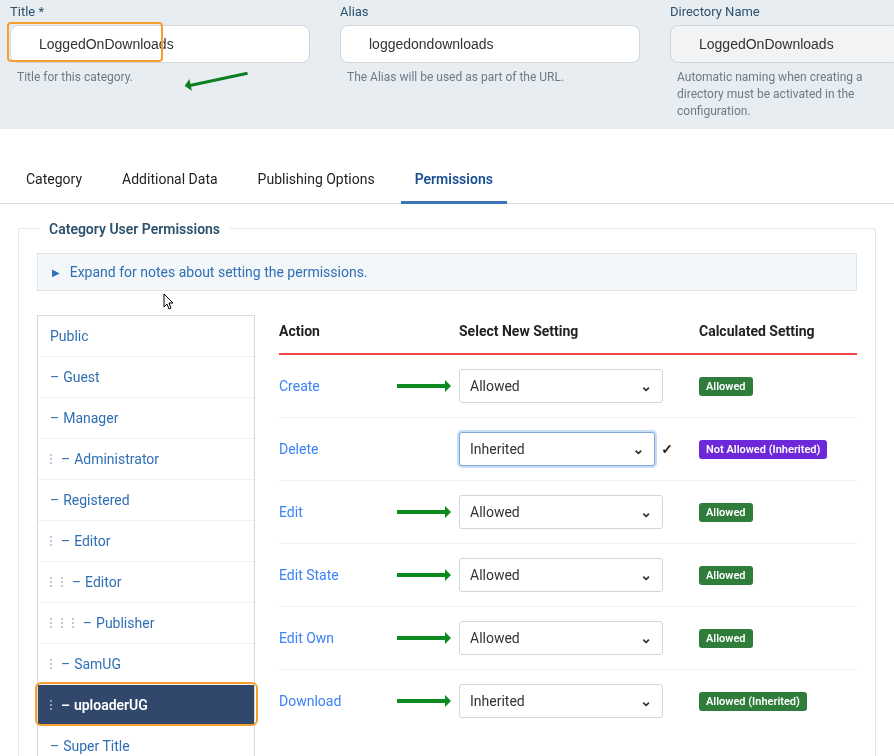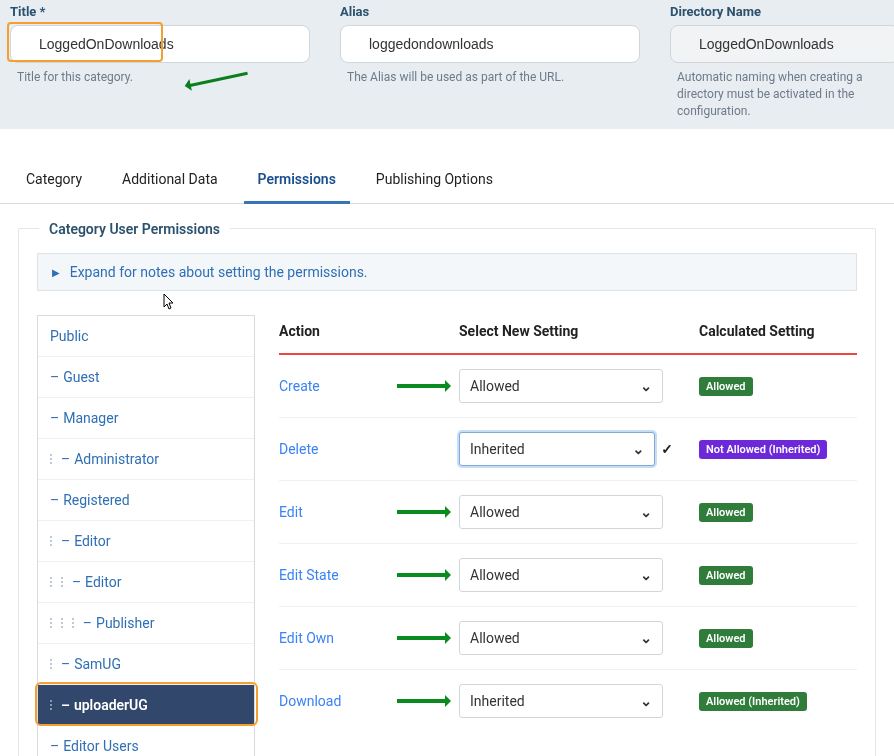--- a/index.html
+++ b/index.html
@@ -13,21 +13,21 @@
   .top-area {
     background: #e8edf2;
     padding: 0 10px 10px 10px;
     display: flex;
     gap: 30px;
   }
   .field-group { position: relative; }
   .field-label {
     font-size: 13px;
     color: #2b516c;
-    font-weight: 700;
+    font-weight: 400;
     margin-bottom: 6px;
     display: block;
     padding-top: 4px;
   }
   .required-star { color: #2b516c; }
   .text-input {
     background: #fff;
     border: 1px solid #cfd6dc;
     border-radius: 8px;
     padding: 10px 28px;
@@ -280,22 +280,22 @@
     <label class="field-label">Directory Name</label>
     <input class="text-input readonly" readonly="" value="LoggedOnDownloads" style="">
     <div class="helper-text">Automatic naming when creating a directory must be activated in the configuration.</div>
   </div>
 </div>
 
 <div style="position:relative">
   <div class="tabs">
     <div class="tab">Category</div>
     <div class="tab">Additional Data</div>
+    <div class="tab">Publishing Options</div>
     <div class="tab active">Permissions</div>
-    <div class="tab">Publishing Options</div>
   </div>
   <div class="cursor">
     <svg width="14" height="18" viewBox="0 0 14 18">
         <path d="M1 1 L1 14 L4 11 L6 16 L8 15 L6 10 L10 10 Z" fill="#fff" stroke="#000" stroke-width="1"></path>
       </svg>
   </div>
 </div>
 
 <div class="content">
   <div class="fieldset">
@@ -380,21 +380,21 @@
           <div class="group-item selected"><span class="indent-dots">
               <span class="vdot-col">
                 <span></span>
                 <span></span>
                 <span></span>
               </span>
             </span>&nbsp;&nbsp;<span class="tree-dash">–</span><span>uploaderUG</span></div>
           <div class="group-highlight" style="top: 366px;"></div>
           <div class="group-item">
             <span class="tree-dash">–</span>
-            <span>Editor Users</span>
+            <span>Super Title</span>
           </div>
         </div>
 
       <div class="perm-table">
         <div class="perm-header">
           <div class="col-action">Action</div>
           <div class="col-setting">Select New Setting</div>
           <div class="col-calc">Calculated Setting</div>
         </div>
         <div id="perm-rows">

